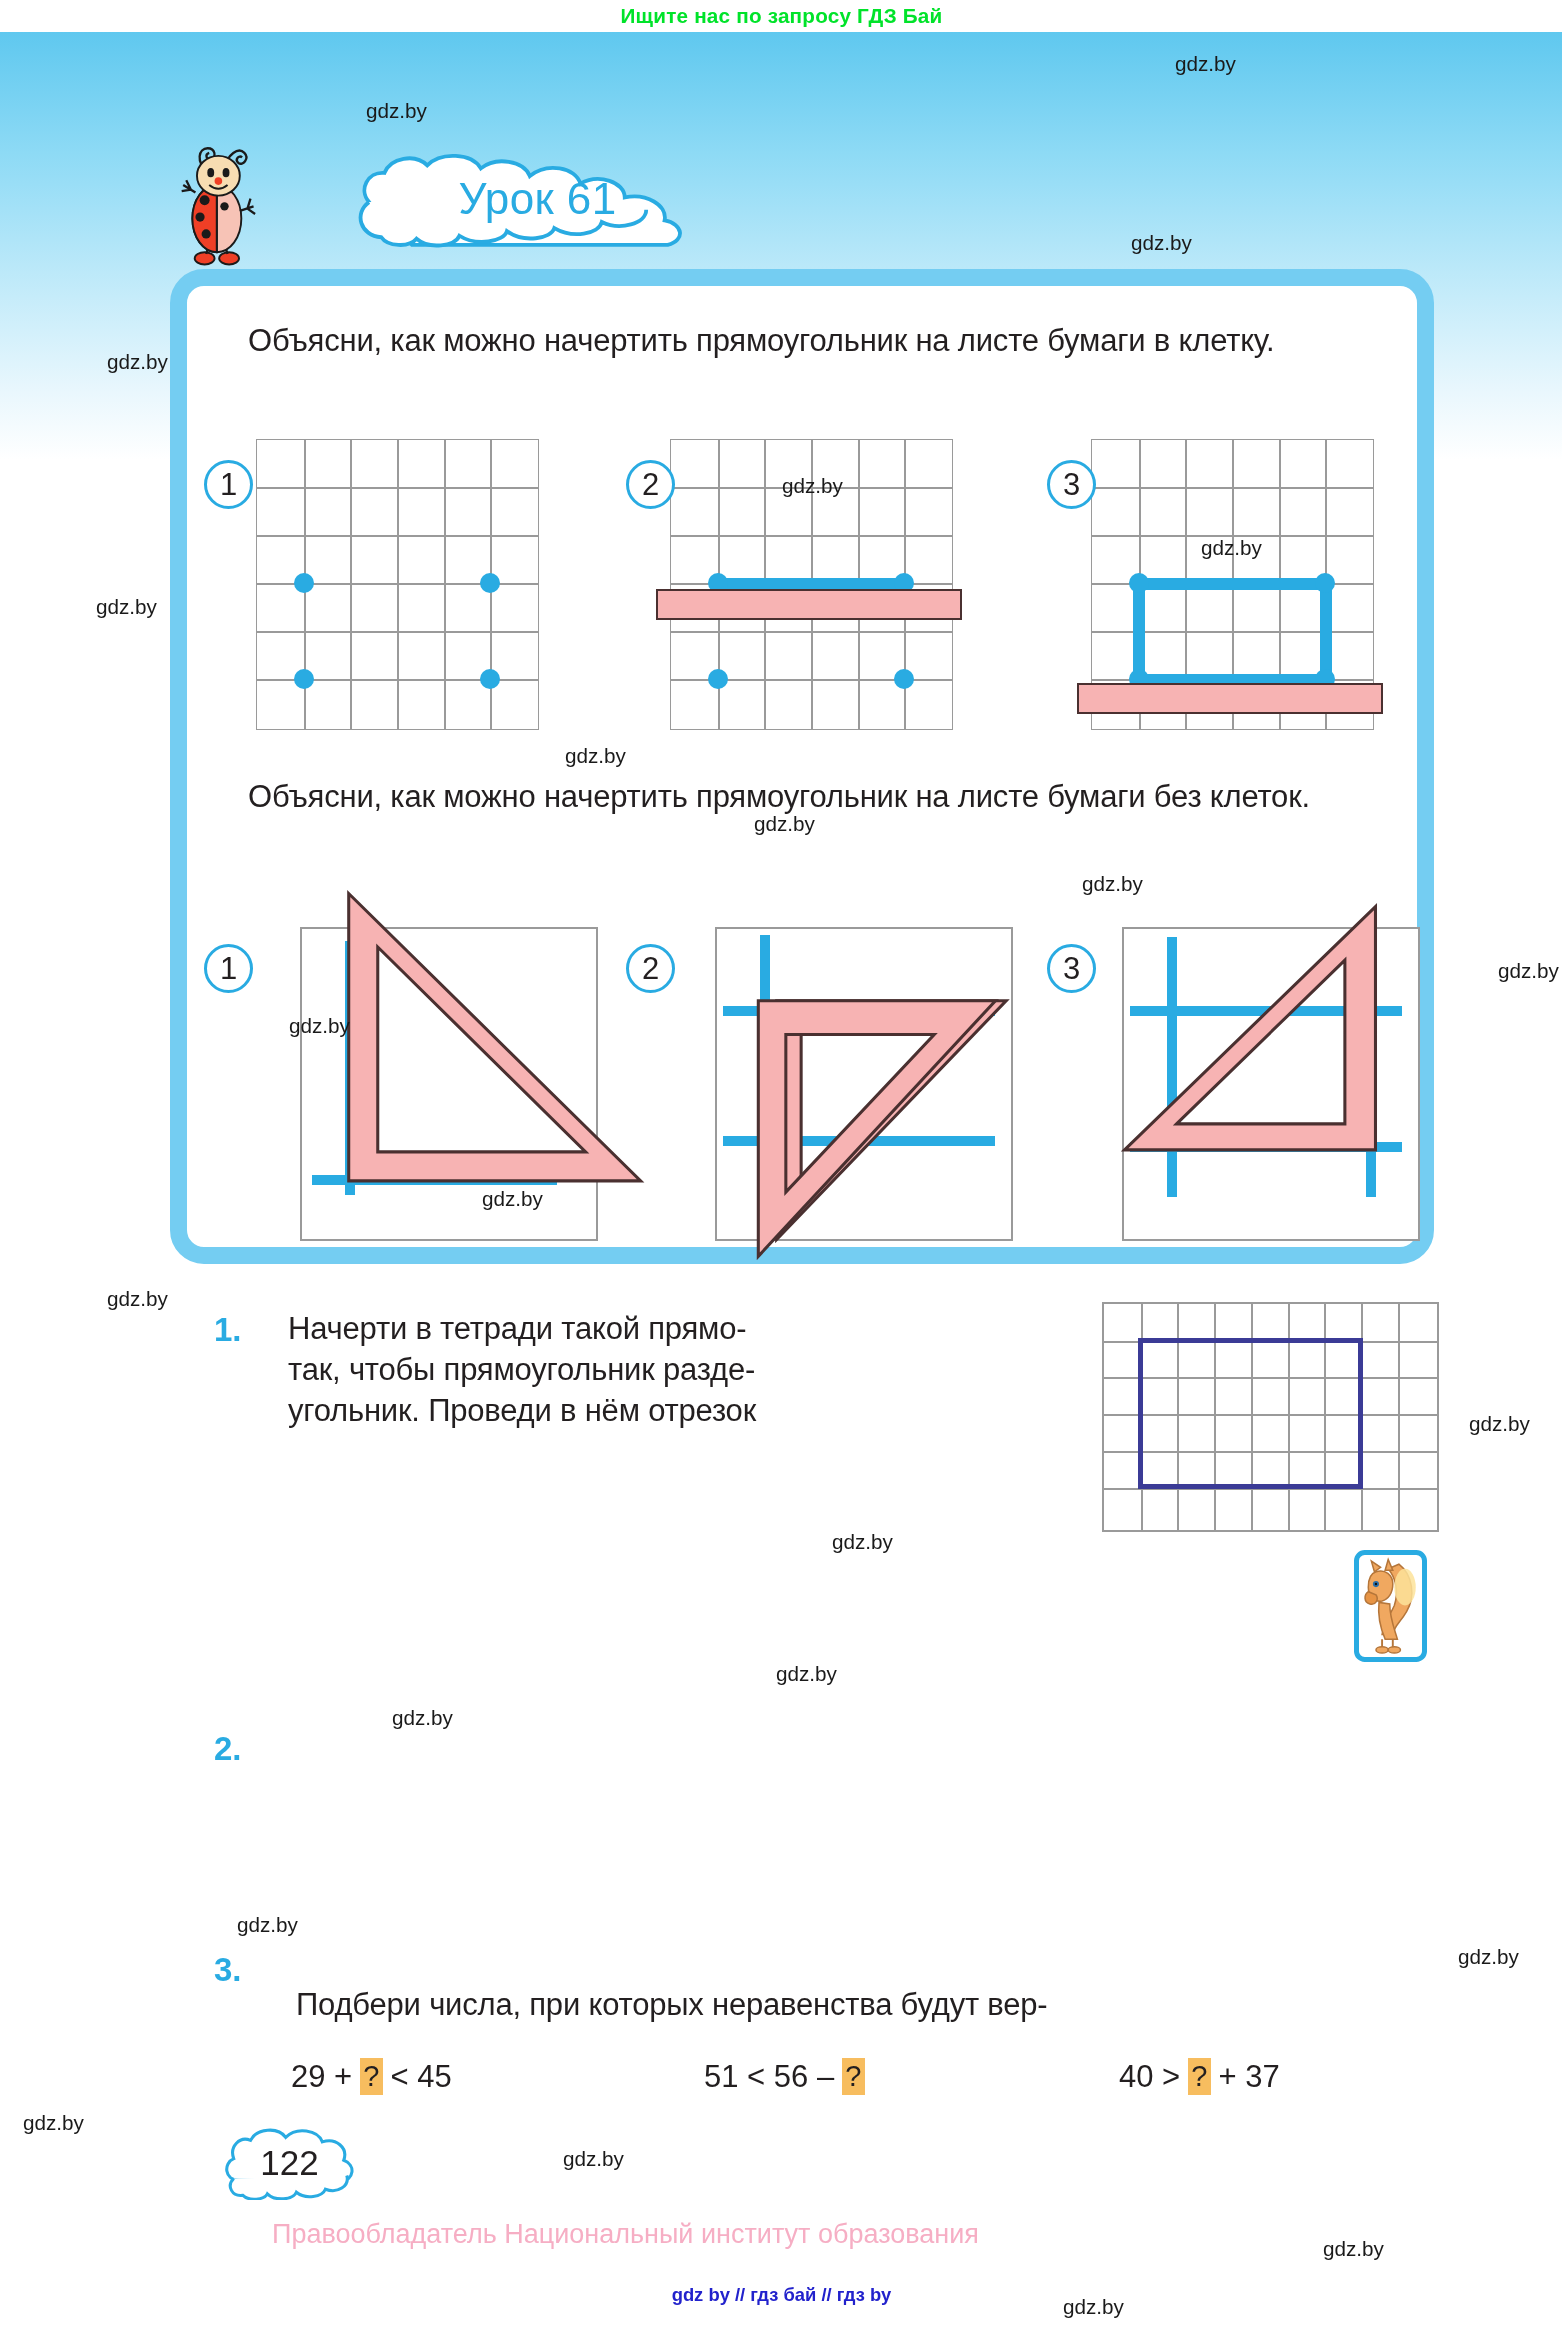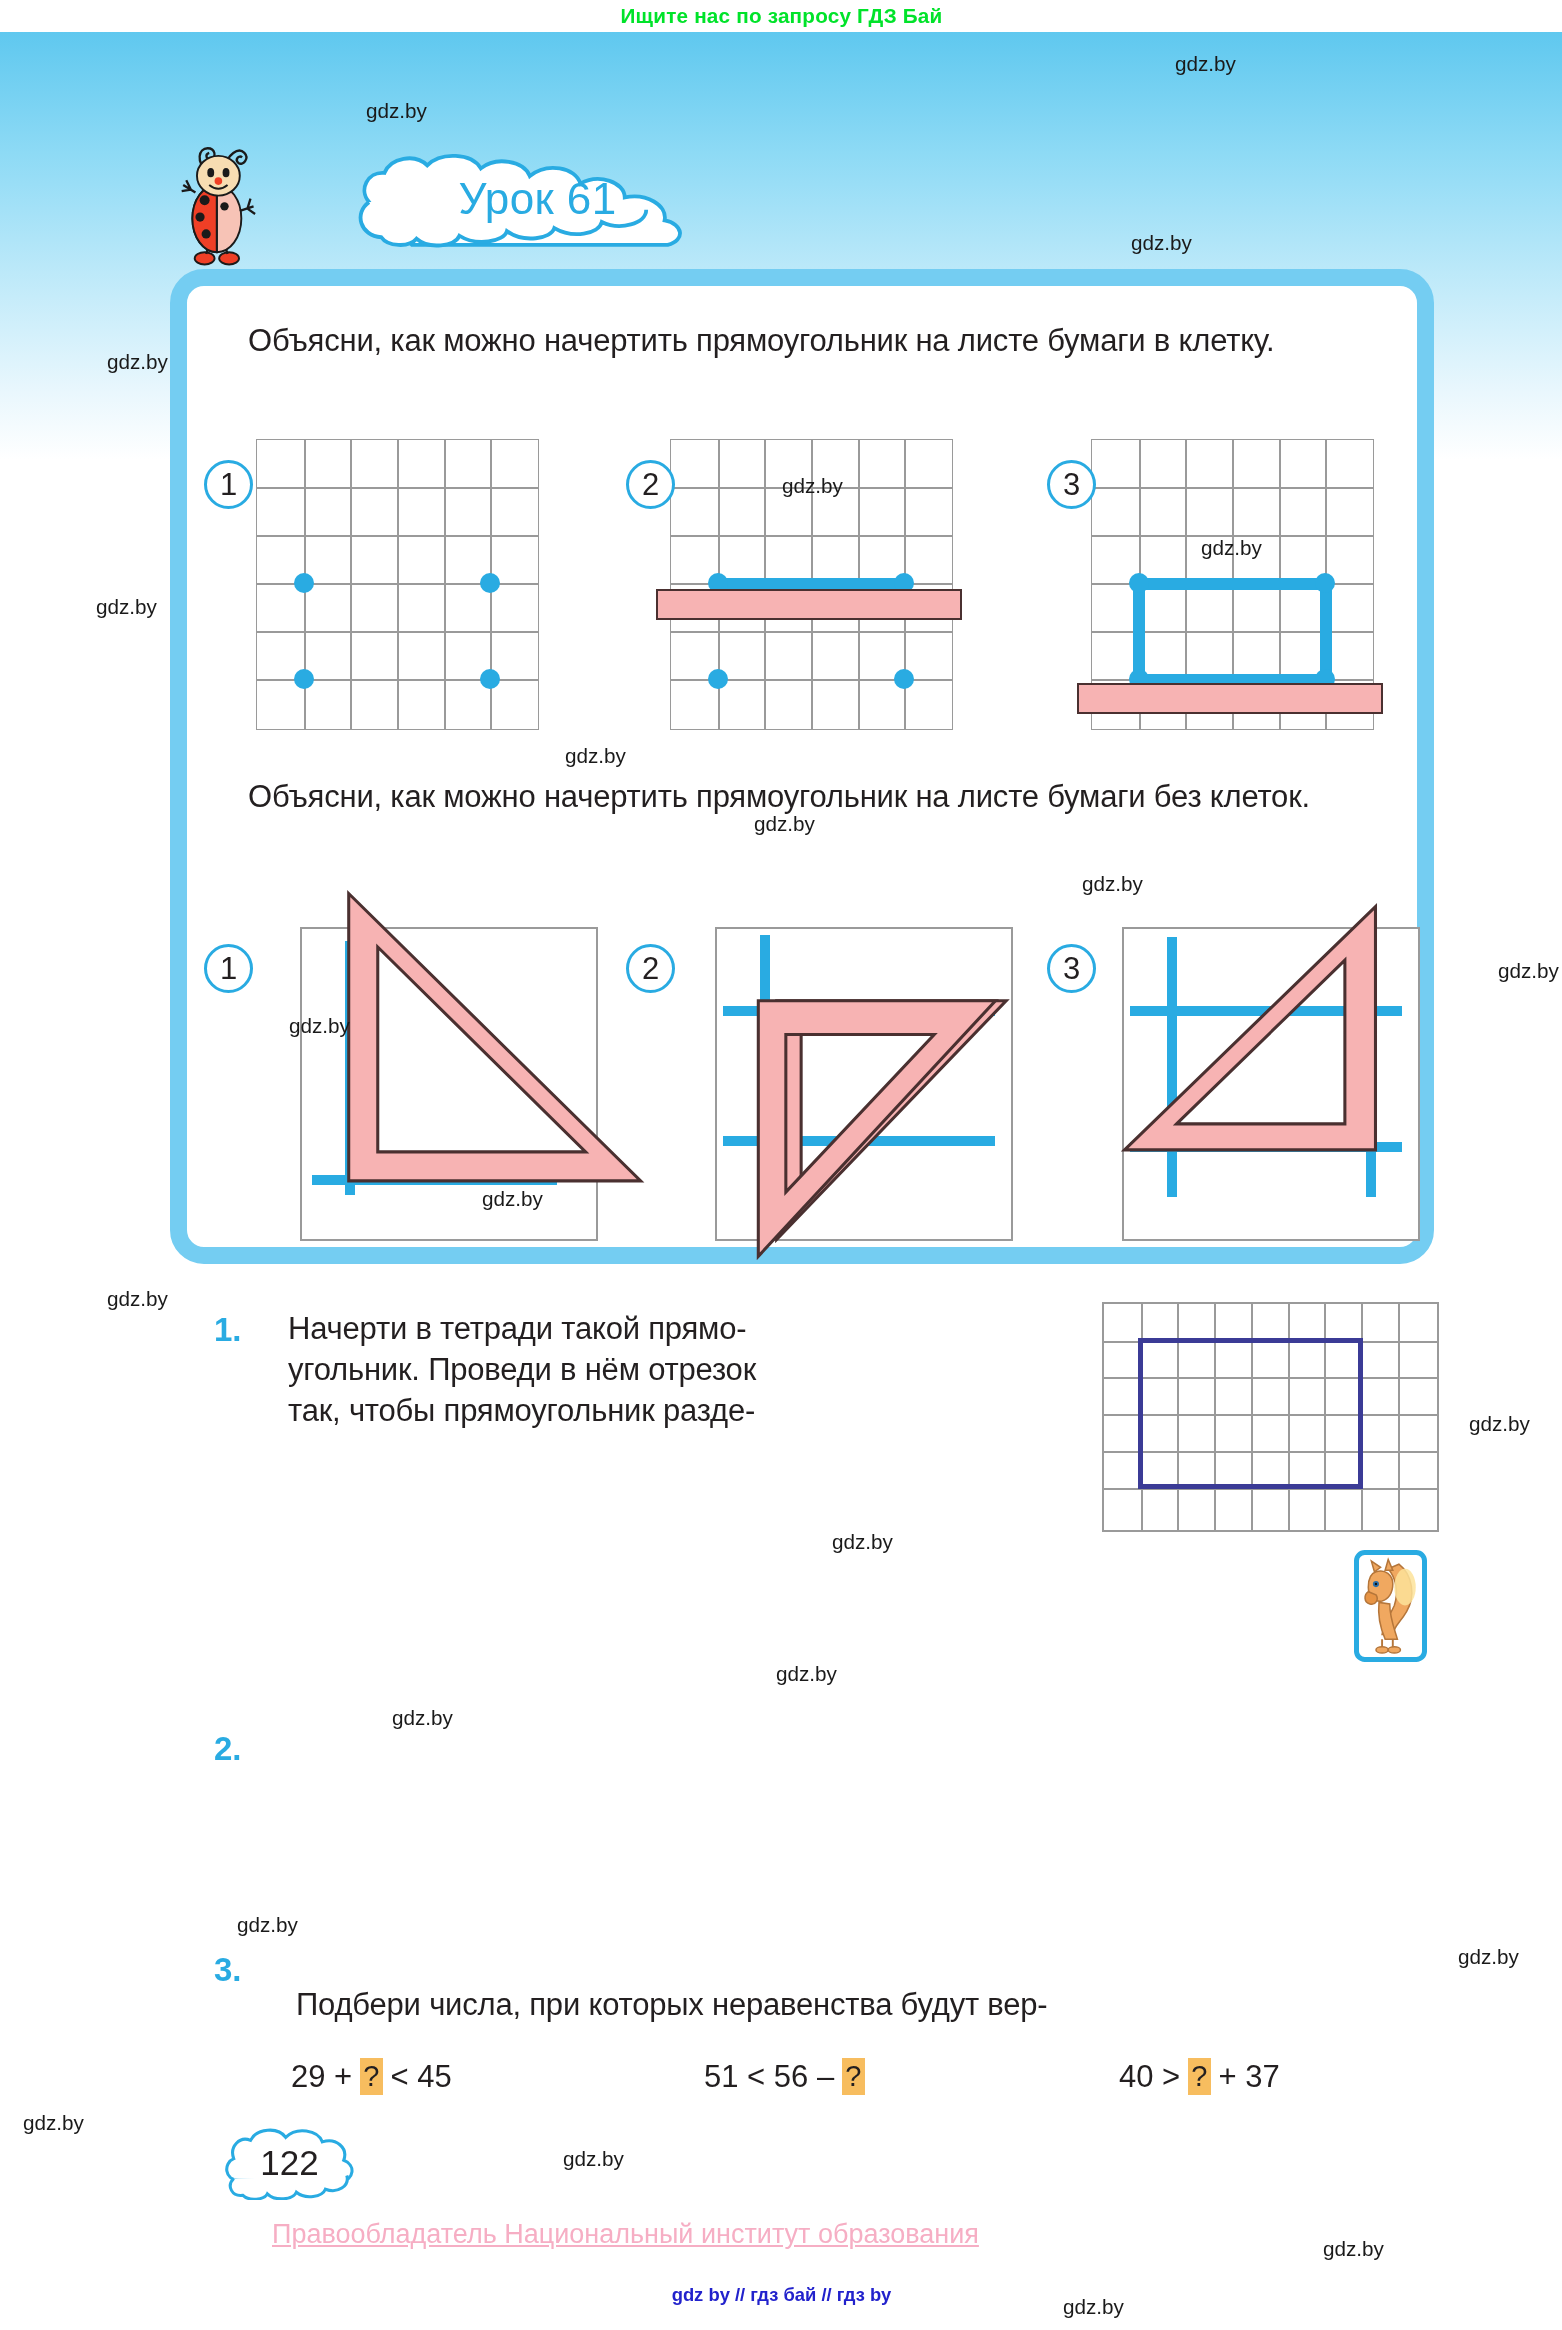--- a/index.html
+++ b/index.html
@@ -219,21 +219,20 @@
     font-size: 35px;
     z-index: 3;
   }
 
   .copyright {
     position: absolute;
     left: 272px; top: 2219px;
     color: #f6aec4;
     font-size: 27px;
     white-space: nowrap;
-    text-decoration: underline;
   }
   .bottom-link {
     position: absolute;
     left: 0; top: 2284px;
     width: 1563px;
     text-align: center;
     color: #2222cc;
     font-size: 18.4px;
     font-weight: bold;
   }
@@ -404,22 +403,22 @@
                    M92 290 L312 76 L312 290 Z" fill="#f7b3b3" stroke="#4a3030" stroke-width="4" fill-rule="evenodd"></path>
         </svg>
       </div>
 
     </div>
   </div>
 
   <div class="ex-num" style="left:214px; top:1311px;">1.</div>
   <div class="ex-body" style="left:288px; top:1308px; width:780px;">
     <div>Начерти в тетради такой прямо-</div>
+    <div>так, чтобы прямоугольник разде-</div>
     <div>угольник. Проведи в нём отрезок</div>
-    <div>так, чтобы прямоугольник разде-</div>
   </div>
 
   <div class="nb-grid">
     <div class="nbline h" style="top:37px;"></div>
     <div class="nbline h" style="top:73px;"></div>
     <div class="nbline h" style="top:110px;"></div>
     <div class="nbline h" style="top:147px;"></div>
     <div class="nbline h" style="top:184px;"></div>
     <div class="nbline v" style="left:37px;"></div>
     <div class="nbline v" style="left:73px;"></div>

